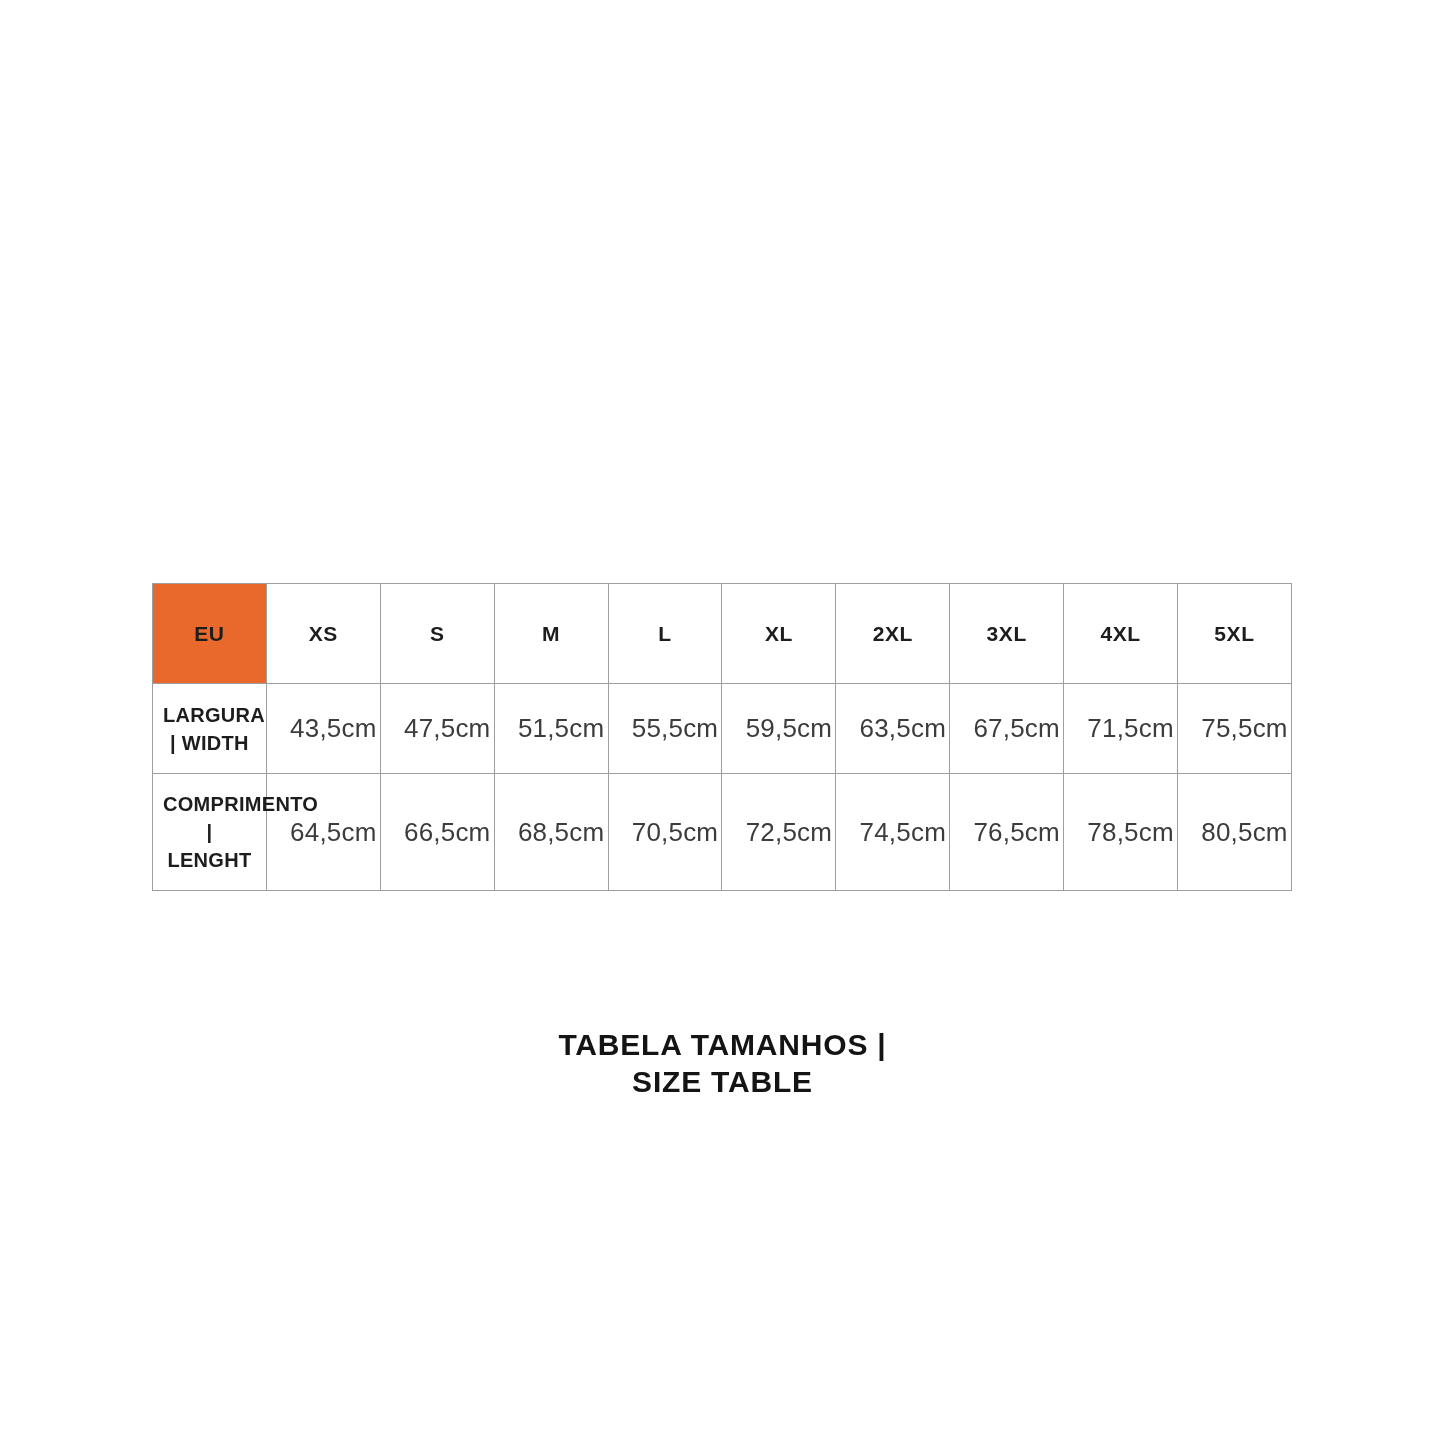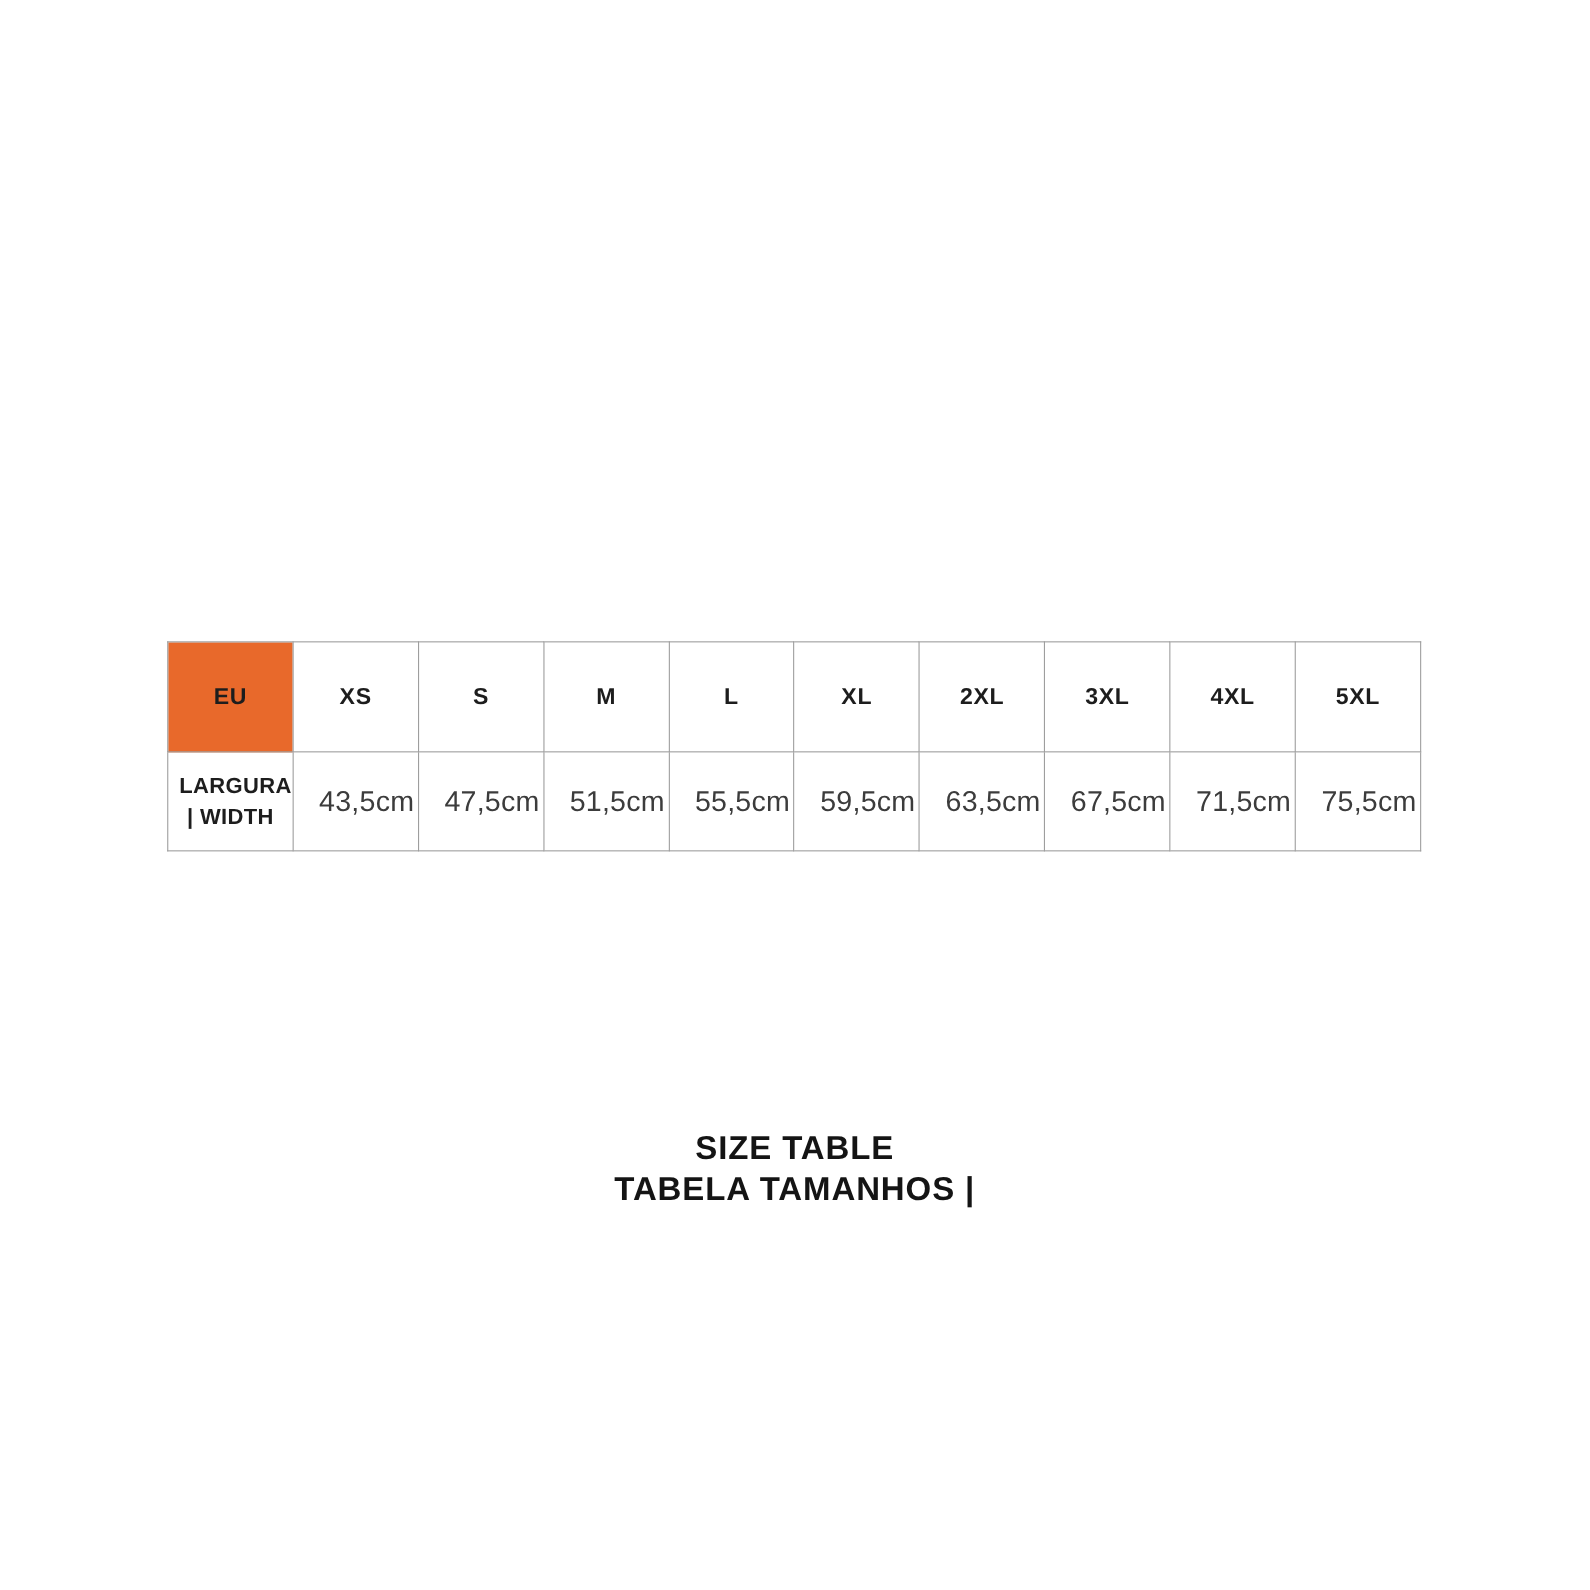--- a/index.html
+++ b/index.html
@@ -103,19 +103,31 @@
       <td class="value-cell">43,5cm</td>
       <td class="value-cell">47,5cm</td>
       <td class="value-cell">51,5cm</td>
       <td class="value-cell">55,5cm</td>
       <td class="value-cell">59,5cm</td>
       <td class="value-cell">63,5cm</td>
       <td class="value-cell">67,5cm</td>
       <td class="value-cell">71,5cm</td>
       <td class="value-cell">75,5cm</td>
     </tr>
+    <tr class="row-length">
+      <td class="row-label">COMPRIMENTO | LENGHT</td>
+      <td class="value-cell">64,5cm</td>
+      <td class="value-cell">66,5cm</td>
+      <td class="value-cell">68,5cm</td>
+      <td class="value-cell">70,5cm</td>
+      <td class="value-cell">72,5cm</td>
+      <td class="value-cell">74,5cm</td>
+      <td class="value-cell">76,5cm</td>
+      <td class="value-cell">78,5cm</td>
+      <td class="value-cell">80,5cm</td>
+    </tr>
   </tbody>
 </table>
 
 <div class="table-caption">
+  <div>TABELA TAMANHOS |</div>
   <div>SIZE TABLE</div>
-  <div>TABELA TAMANHOS |</div>
 </div>
 
 </body></html>

